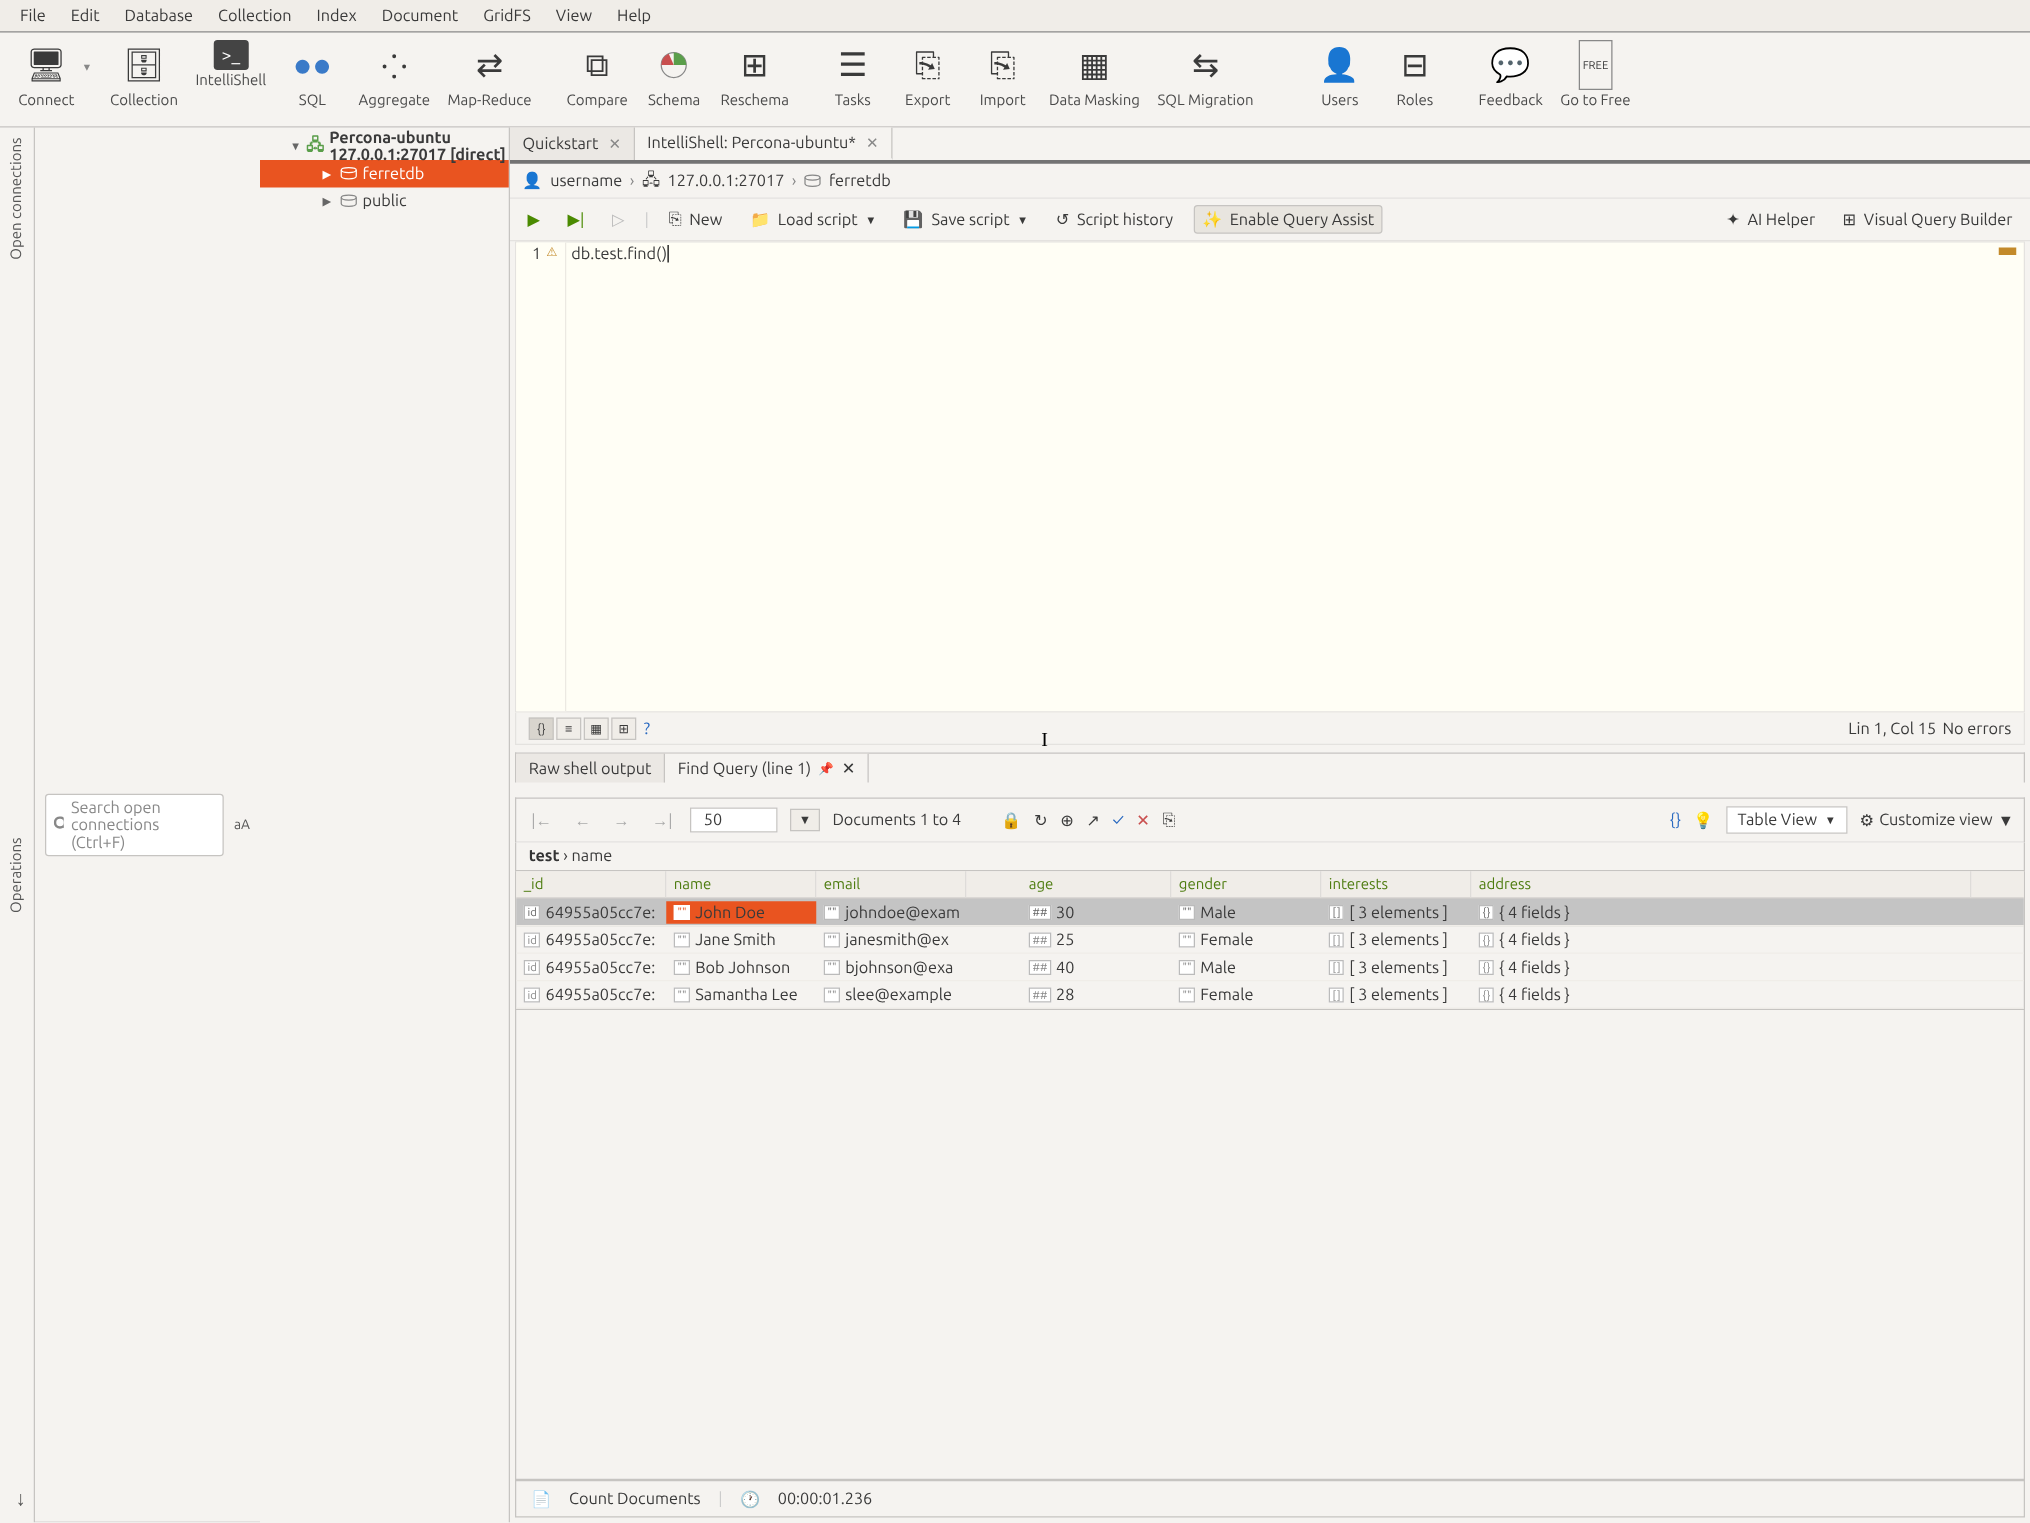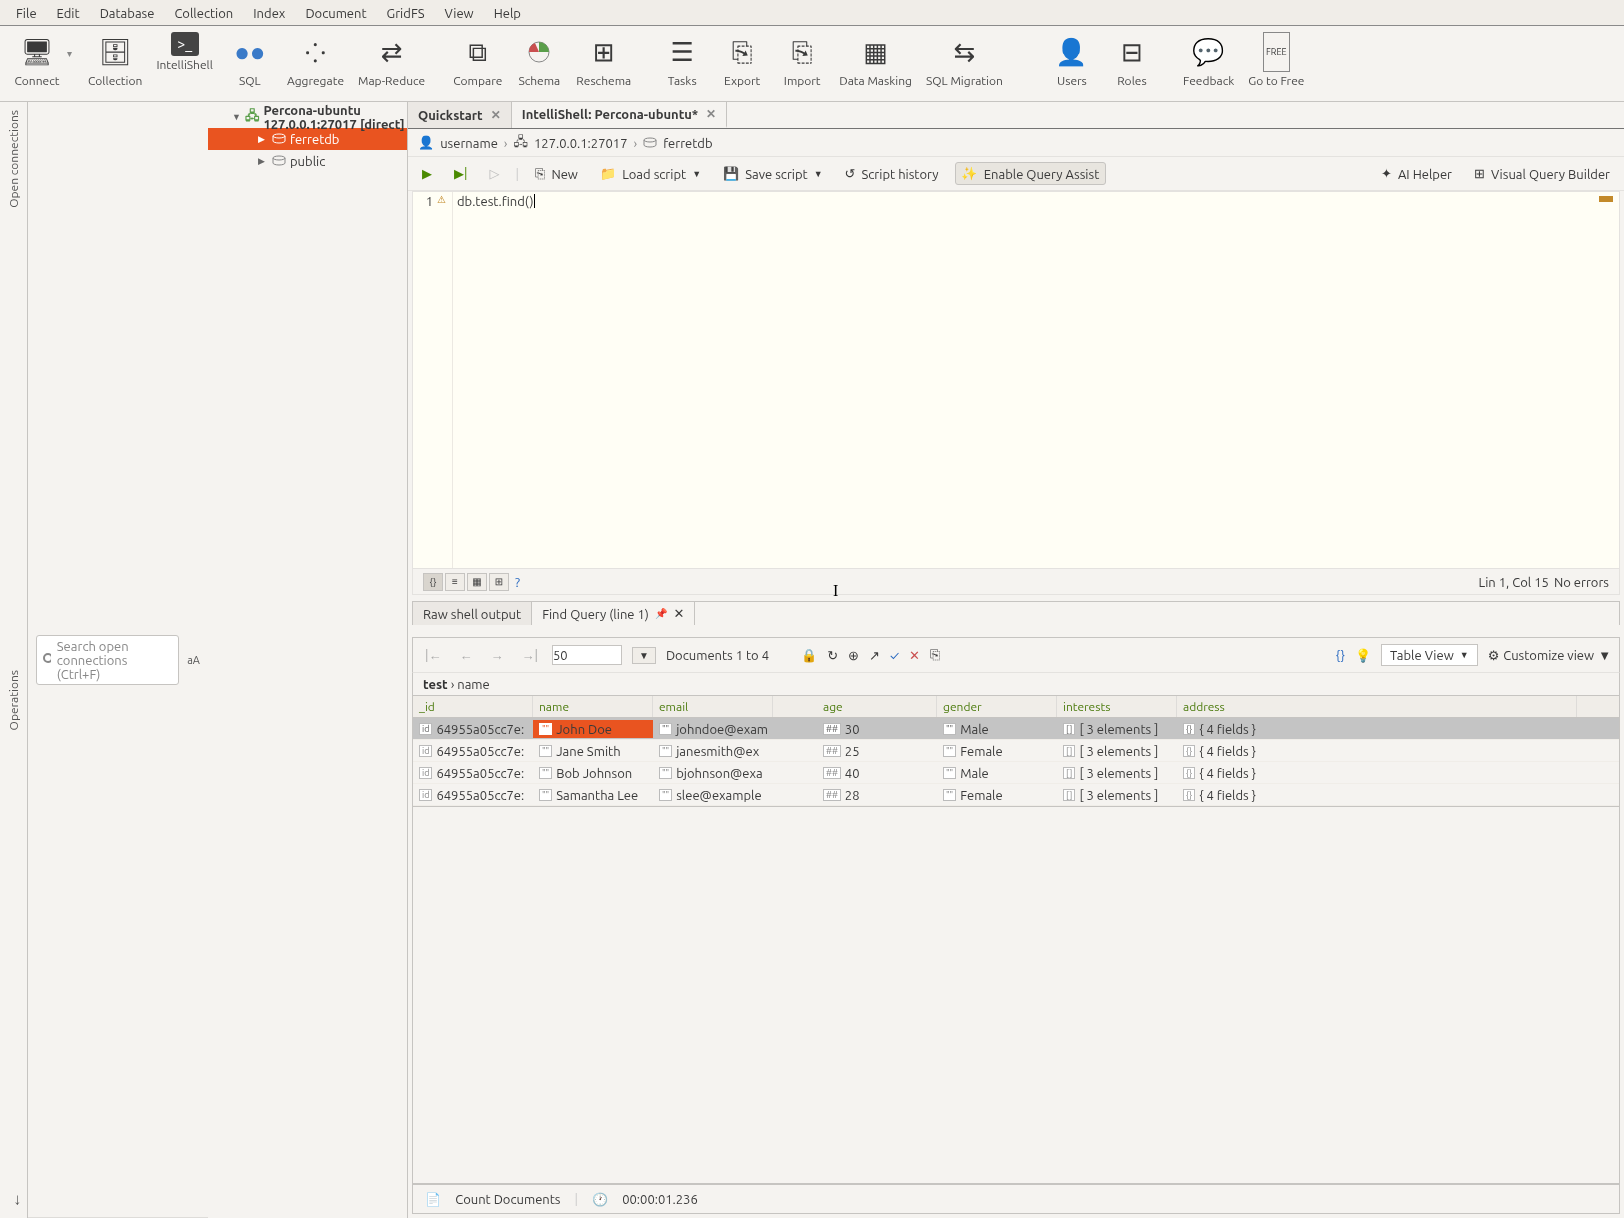--- a/index.html
+++ b/index.html
@@ -23,21 +23,21 @@
 .aA { font-size:11px; color:#555; }
 .tree { padding:4px 0; font-size:13px; }
 .tree-row { display:flex; align-items:center; gap:4px; padding:2px 0 2px 8px; height:22px; }
 .tree-row.l1 { padding-left:24px; font-weight:bold; }
 .tree-row.l2 { padding-left:62px; }
 .tree-row.l2b { padding-left:50px; }
 .tree-row.sel { background:#e95420; color:#fff; }
 .tree-row.sel * { color:#fff; }
 .caret { width:10px; font-size:9px; color:#666; }
 .main { flex:1; display:flex; flex-direction:column; min-width:0; }
-.tabs { display:flex; border-bottom:1px solid #737373;font-weight:bold; }
+.tabs { display:flex; border-bottom:3px solid #737373; }
 .tab { display:flex; align-items:center; gap:8px; padding:4px 10px; border-right:1px solid #c6c4c1; background:#ebe8e4; height:26px; }
 .tab.active { background:#f5f3f0; border-bottom:2px solid #f5f3f0; margin-bottom:-1px; }
 .tab .x { color:#888; font-size:12px; }
 .crumbs { display:flex; align-items:center; gap:6px; padding:4px 10px; height:28px; border-bottom:1px solid #e4e2df; }
 .crumbs .u-ico{color:#2969c0;}
 .crumbs .sep{color:#888;}
 .editor-bar { display:flex; align-items:center; gap:10px; padding:4px 8px; height:34px; border-bottom:1px solid #e4e2df; }
 .eb-btn { display:flex; align-items:center; gap:6px; padding:3px 6px; border-radius:3px; }
 .eb-btn.qa { background:#e8e5df; border:1px solid #c6c4c1; }
 .play{color:#4a8a00;}
@@ -53,21 +53,21 @@
 .ed-status .view-sw{display:flex;gap:2px;}
 .vs{width:20px;height:18px;border:1px solid #c6c4c1;display:flex;align-items:center;justify-content:center;font-size:10px;background:#f0ede8;}
 .vs.a{background:#d9d5ce;}
 .ed-status .right{margin-left:auto;font-size:11px;color:#888;}
 .result-tabs { display:flex; border:1px solid #c6c4c1; border-bottom:none; margin:6px 4px 12px; }
 .rtab { padding:4px 10px; border-right:1px solid #c6c4c1; background:#ebe8e4; display:flex; align-items:center; gap:6px; }
 .rtab.active { background:#f5f3f0; }
 .pin{color:#2969c0;font-size:10px;}
 .result-bar { display:flex; align-items:center; gap:10px; padding:4px 8px; border:1px solid #c6c4c1; border-bottom:1px solid #e4e2df; margin:0 4px; height:36px; }
 .pg-btn{color:#aaa;padding:0 4px;}
-.pg-in{width:70px;border:1px solid #c6c4c1;padding:2px 0;background:#fff;}
+.pg-in{width:70px;border:1px solid #c6c4c1;padding:2px 10px;background:#fff;}
 .pg-dd{border:1px solid #c6c4c1;padding:2px 6px;background:#f0ede8;font-size:10px;}
 .view-dd{display:flex;align-items:center;gap:6px;border:1px solid #c6c4c1;padding:3px 8px;background:#fff;}
 .custv{display:flex;align-items:center;gap:4px;}
 .bc2 { padding:4px 10px; border:1px solid #c6c4c1; border-top:none; margin:0 4px; color:#666; }
 .bc2 b{color:#333;font-weight:bold;}
 .grid { border:1px solid #c6c4c1; border-top:none; margin:0 4px; flex:0 0 auto; }
 .ghead { display:flex; background:#f0ede8; border-bottom:1px solid #c6c4c1; }
 .gh { padding:4px 6px; border-right:1px solid #dedcd9; color:#4d7c0f; font-size:12px; overflow:hidden; text-overflow:ellipsis; white-space:nowrap; }
 .grow { display:flex; border-bottom:1px solid #f0ede8; height:22px; align-items:center; }
 .grow.sel { background:#c4c4c4; }

